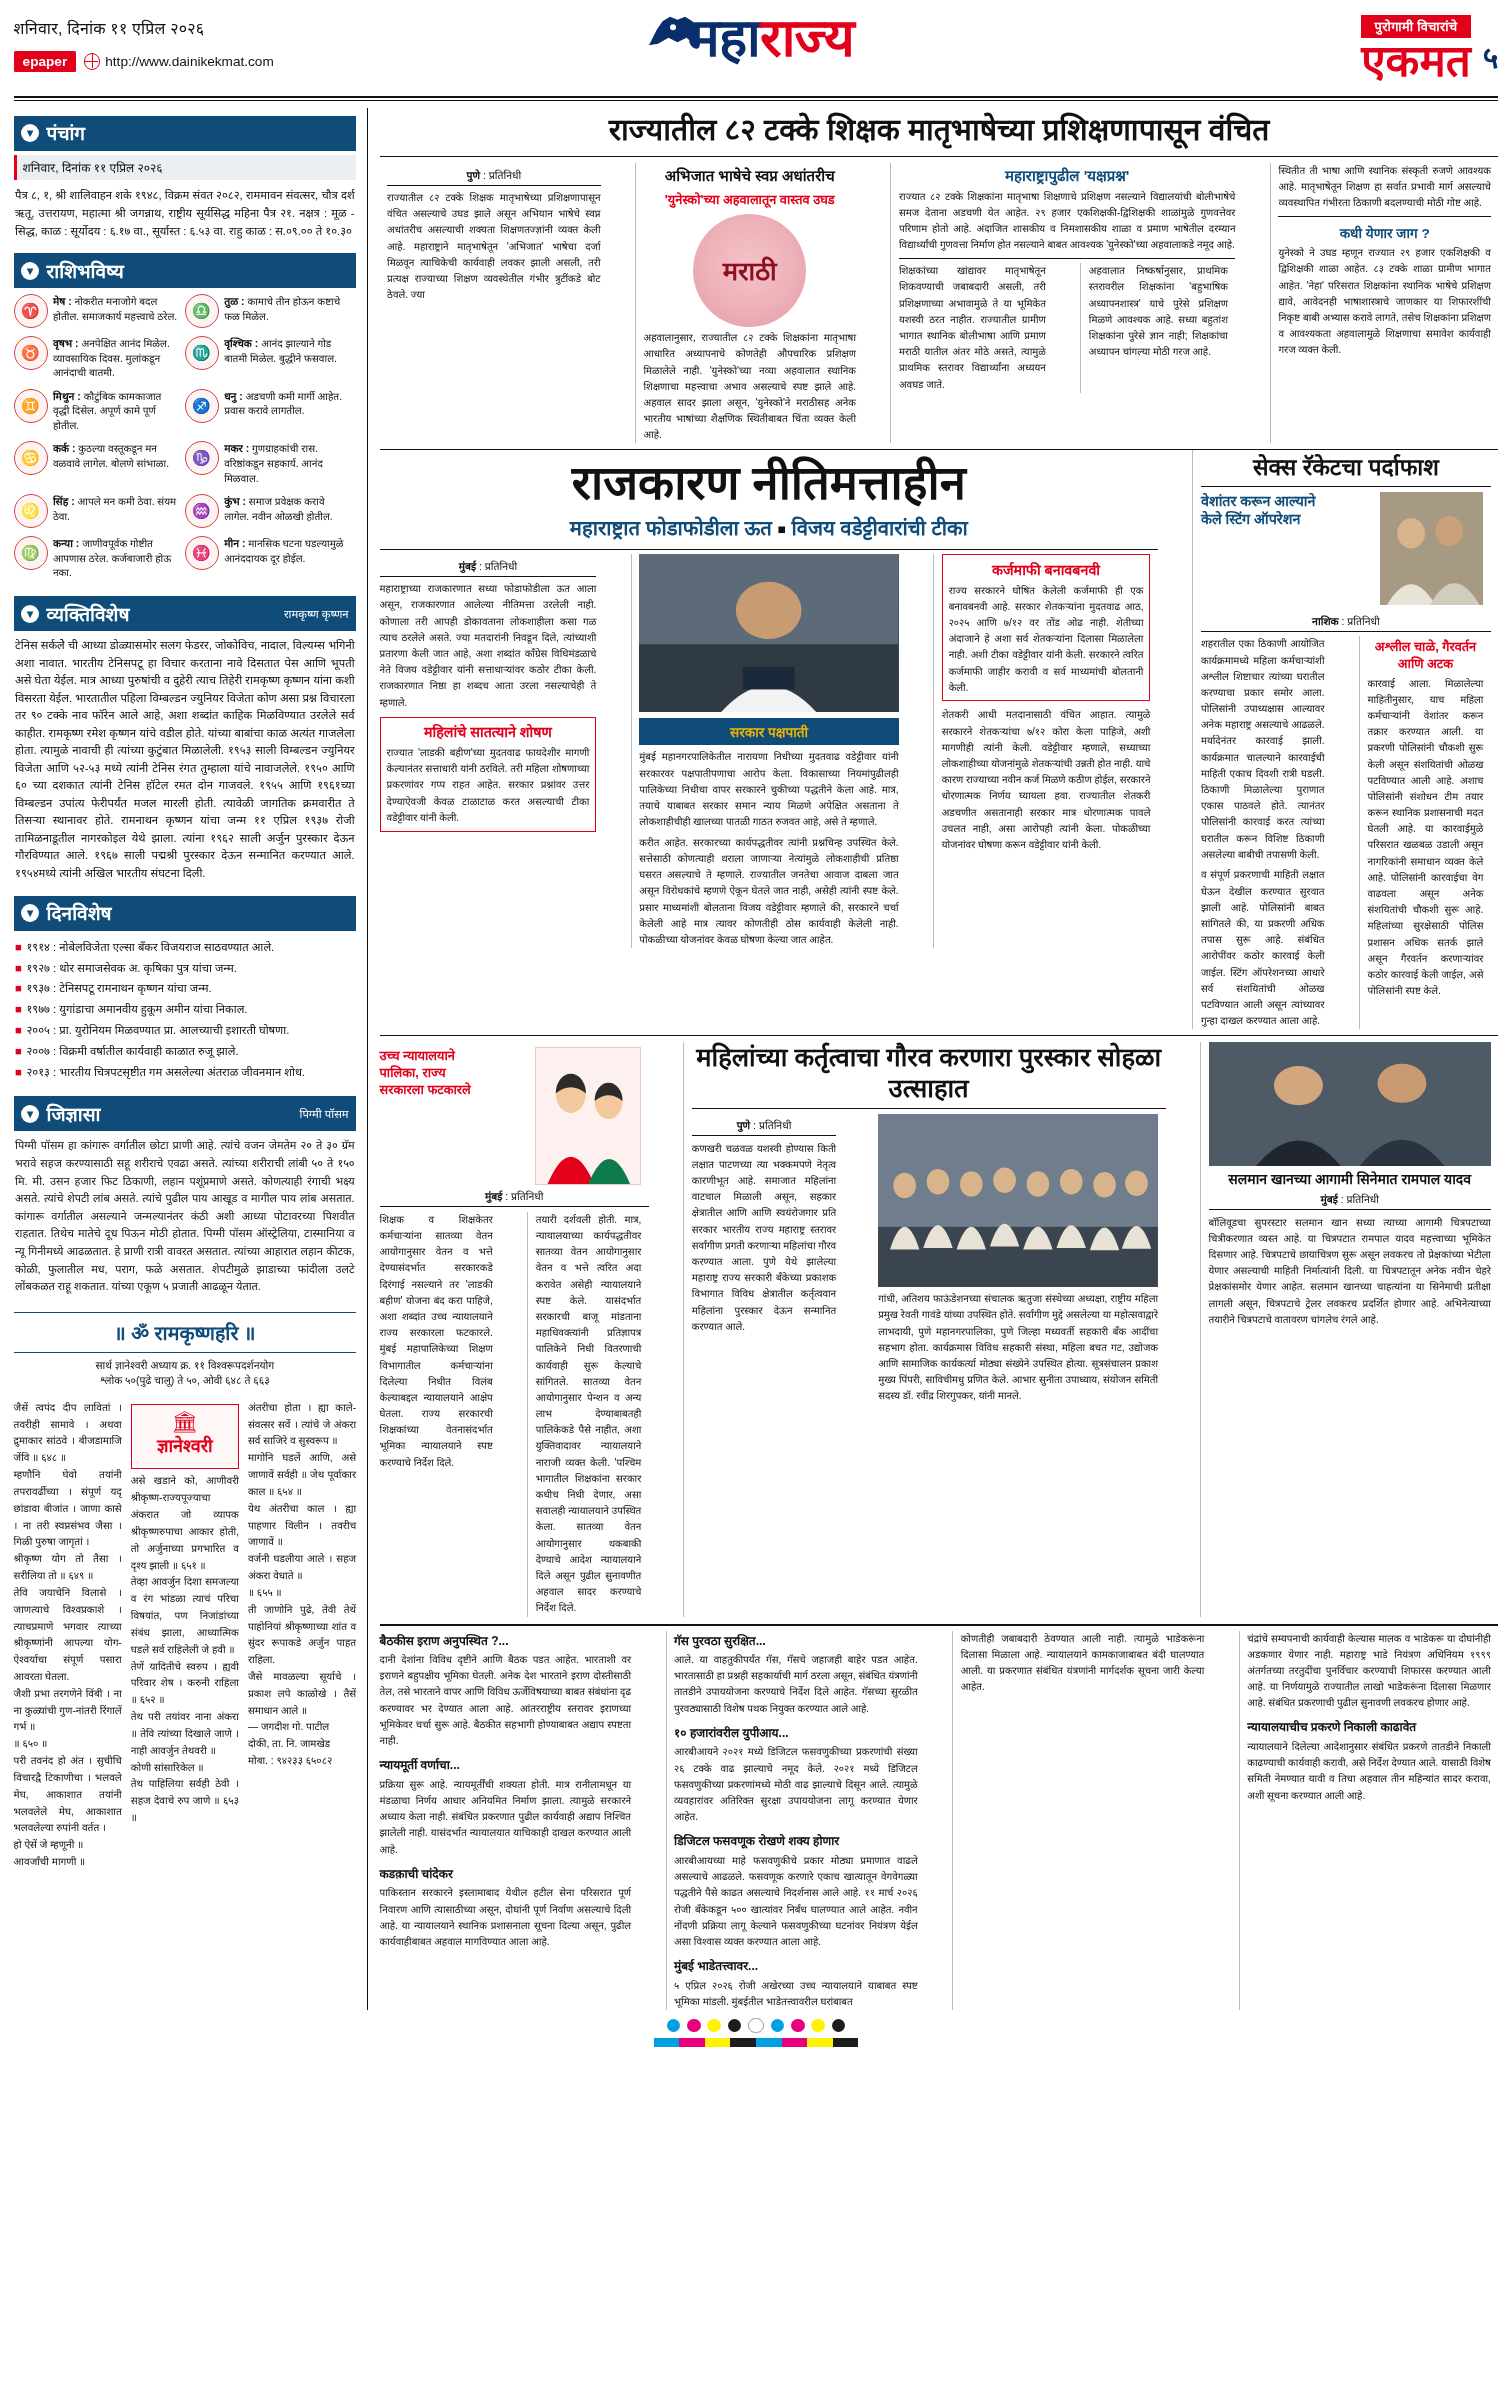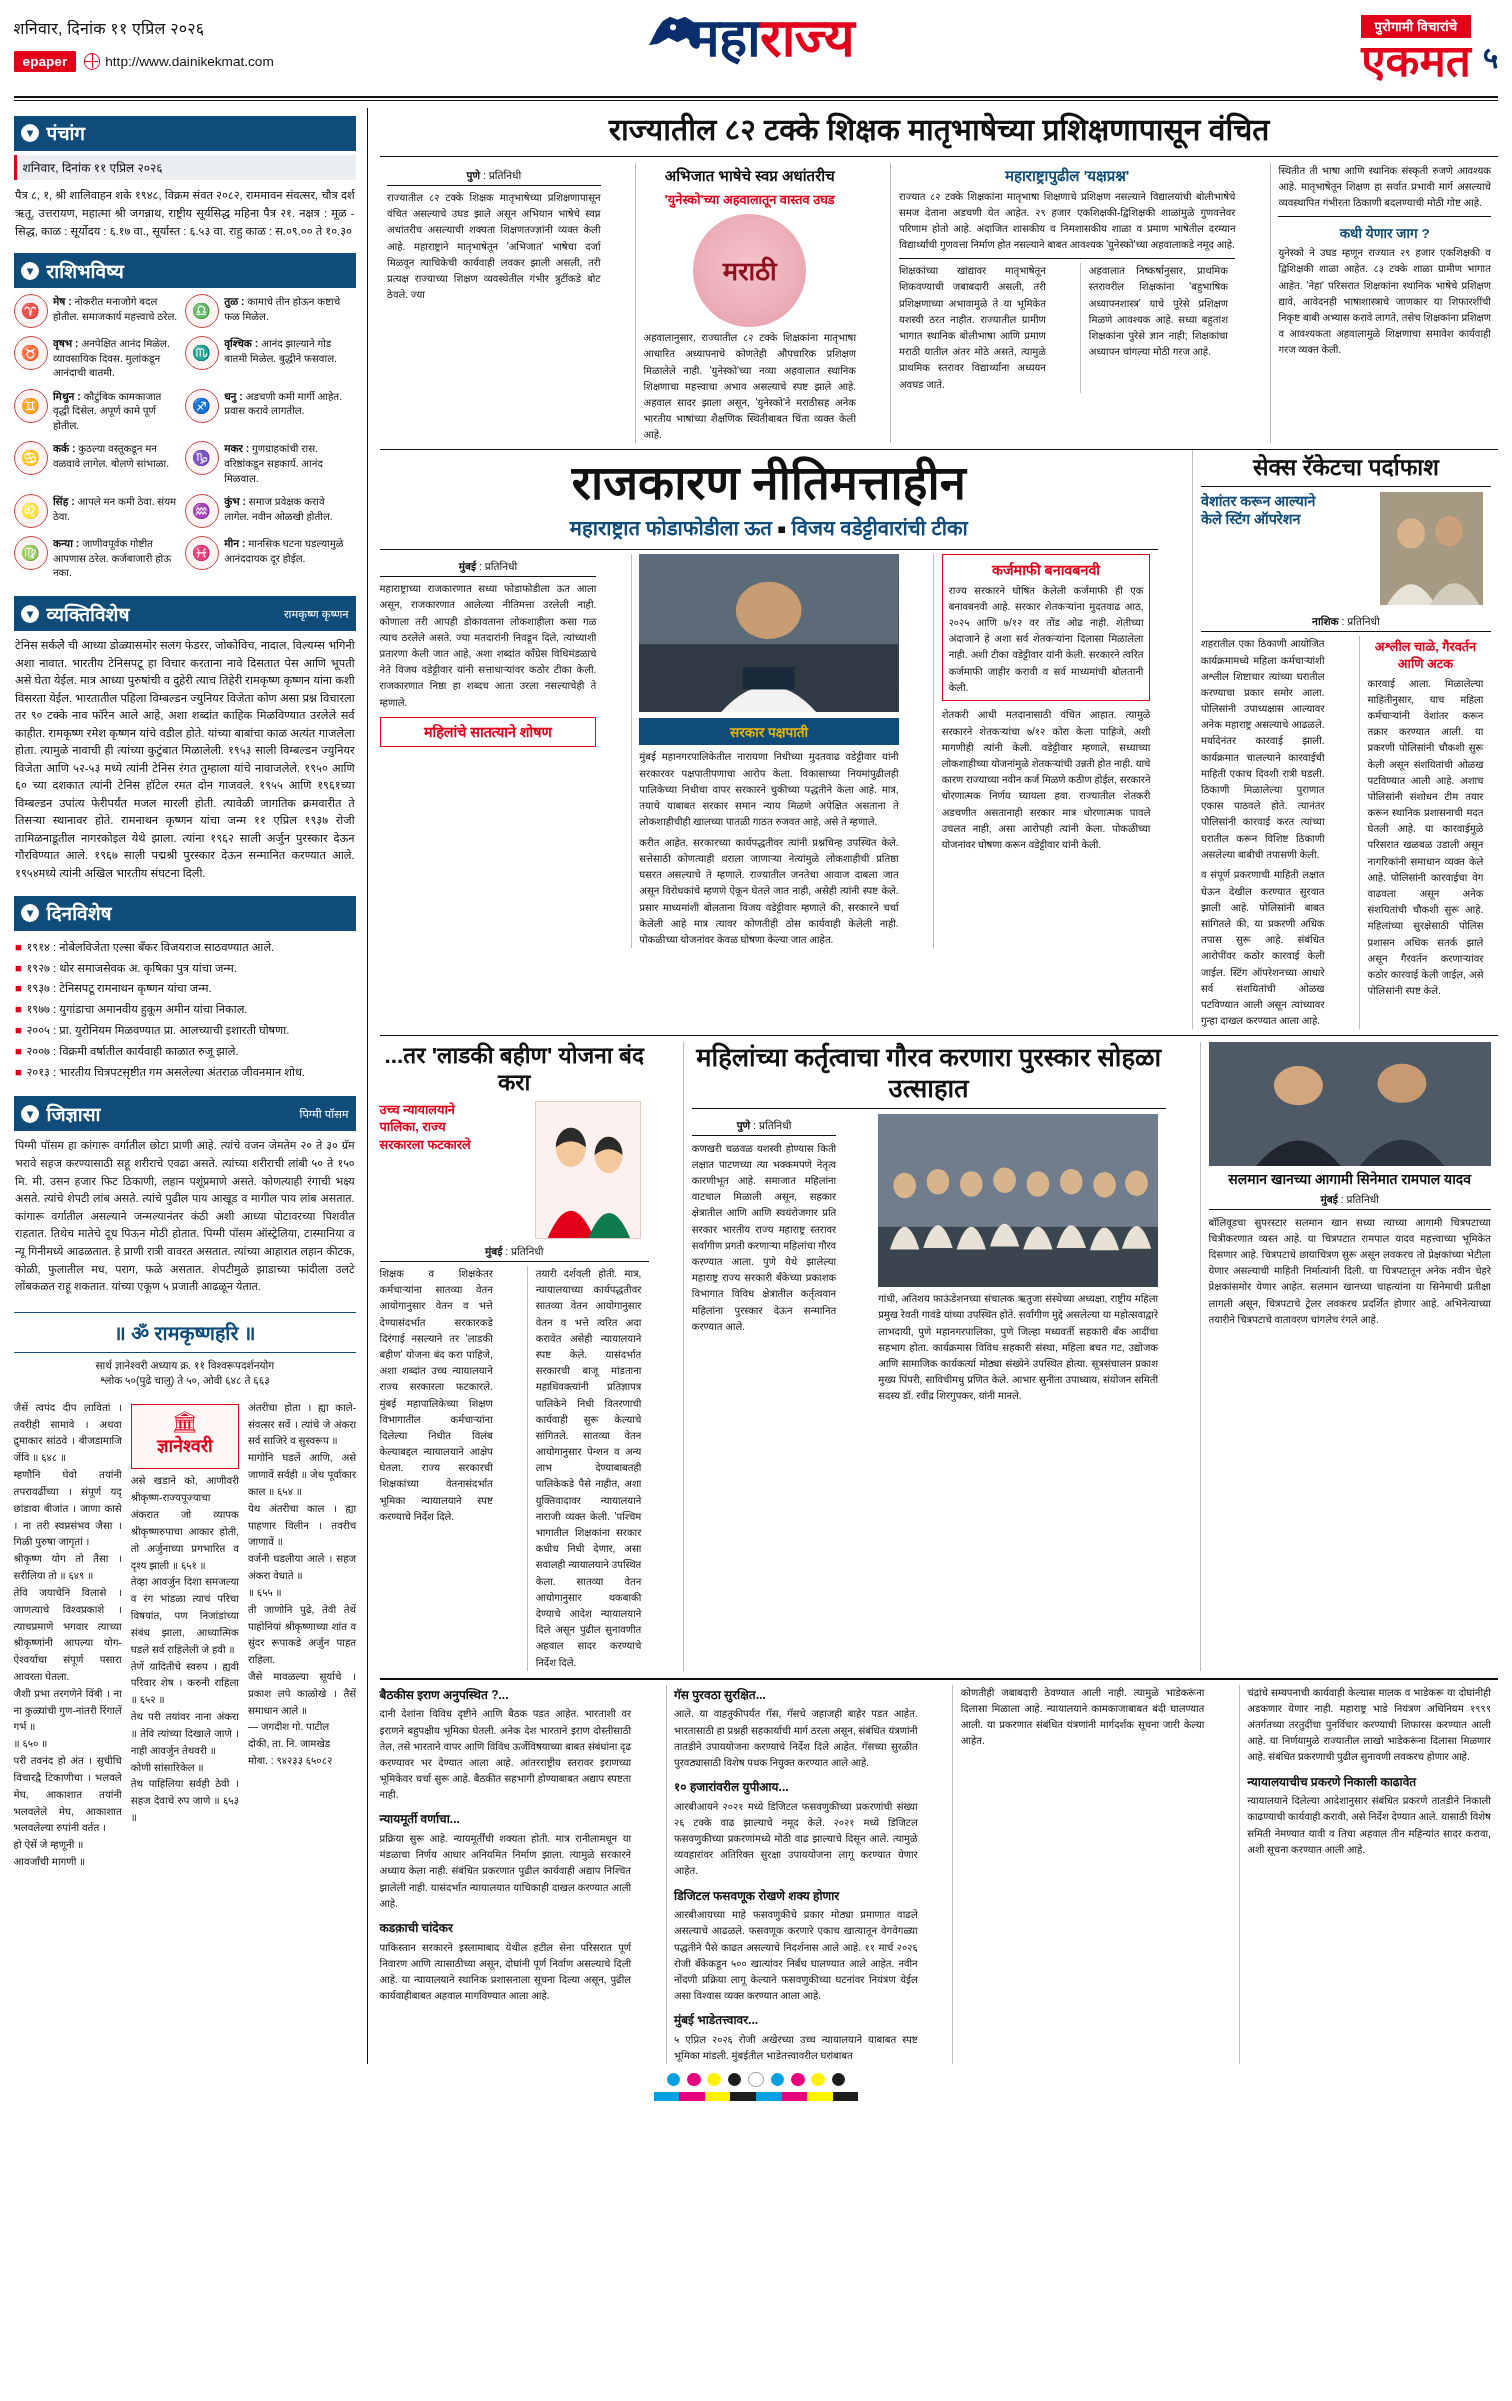--- a/index.html
+++ b/index.html
@@ -315,20 +315,21 @@
         <div class="col" style="width:72%;padding-left:0">
           <div class="bigheadline">राजकारण नीतिमत्ताहीन</div>
           <div class="bigsub"><span>महाराष्ट्रात फोडाफोडीला ऊत</span> <span class="sq">■</span> <span>विजय वडेट्टीवारांची टीका</span></div>
           <div class="rule"></div>
           <div class="row" style="margin-top:4.5px">
             <div class="col" style="width:31%;padding-left:0">
               <div class="byline"><b>मुंबई</b> : <span>प्रतिनिधी</span></div>
               <div class="txt">महाराष्ट्राच्या राजकारणात सध्या फोडाफोडीला ऊत आला असून, राजकारणात आलेल्या नीतिमत्ता उरलेली नाही. कोणाला तरी आपही डोकावताना लोकशाहीला कसा गळ त्याच ठरलेले असते. ज्या मतदारांनी निवडून दिले, त्यांच्याशी प्रतारणा केली जात आहे, अशा शब्दांत काँग्रेस विधिमंडळाचे नेते विजय वडेट्टीवार यांनी सत्ताधाऱ्यांवर कठोर टीका केली. राजकारणात निष्ठा हा शब्दच आता उरला नसल्याचेही ते म्हणाले.</div>
               <div class="redbox" style="margin-top:6px">
                 <div class="redhead">महिलांचे सातत्याने शोषण</div>
+                <div class="txt" style="margin-top:3.8px">राज्यात 'लाडकी बहीण'च्या मुदतवाढ फायदेशीर मागणी केल्यानंतर सत्ताधारी यांनी ठरविले. तरी महिला शोषणाच्या प्रकरणांवर गप्प राहत आहेत. सरकार प्रश्नांवर उत्तर देण्याऐवजी केवळ टाळाटाळ करत असल्याची टीका वडेट्टीवार यांनी केली.</div>
               </div>
             </div>
             <div class="col" style="width:38%">
               <div class="photo p1">
                 <svg width="100%" height="100%" viewBox="0 0 300 210" preserveAspectRatio="none">
                   <rect width="300" height="210" fill="#5d6b78"></rect>
                   <rect y="120" width="300" height="90" fill="#2f3a44"></rect>
                   <circle cx="150" cy="75" r="38" fill="#c79c72"></circle>
                   <path d="M95 210 q55 -70 110 0 Z" fill="#f2f2f2"></path>
                   <rect x="120" y="150" width="60" height="30" fill="#1b2a3a"></rect>
@@ -379,21 +380,20 @@
             </div>
           </div>
         </div>
       </div>
 
       <div class="rule2" style="margin-top:6px"></div>
 
       <div class="row" style="margin-top:6px">
 
         <div class="col" style="width:26%;padding-left:0">
-          <div class="smallhead">...तर 'लाडकी बहीण' योजना बंद करा</div>
           <div class="row" style="margin-top:4.5px">
             <div class="col" style="width:50%;padding-left:0;border:none">
               <div style="font-size:12.8px;font-weight:bold;color:#e2001a;line-height:1.35">उच्च न्यायालयाने पालिका, राज्य सरकारला फटकारले</div>
             </div>
             <div class="col" style="width:50%;border:none">
               <div class="illus">
                 <svg width="100%" height="100%" viewBox="0 0 180 180" preserveAspectRatio="none">
                   <rect width="180" height="180" fill="#fdf1ef"></rect>
                   <circle cx="60" cy="60" r="26" fill="#f3c89c"></circle>
                   <path d="M34 60 a26 26 0 0 1 52 0 q-26 -16 -52 0" fill="#2b2b2b"></path>

